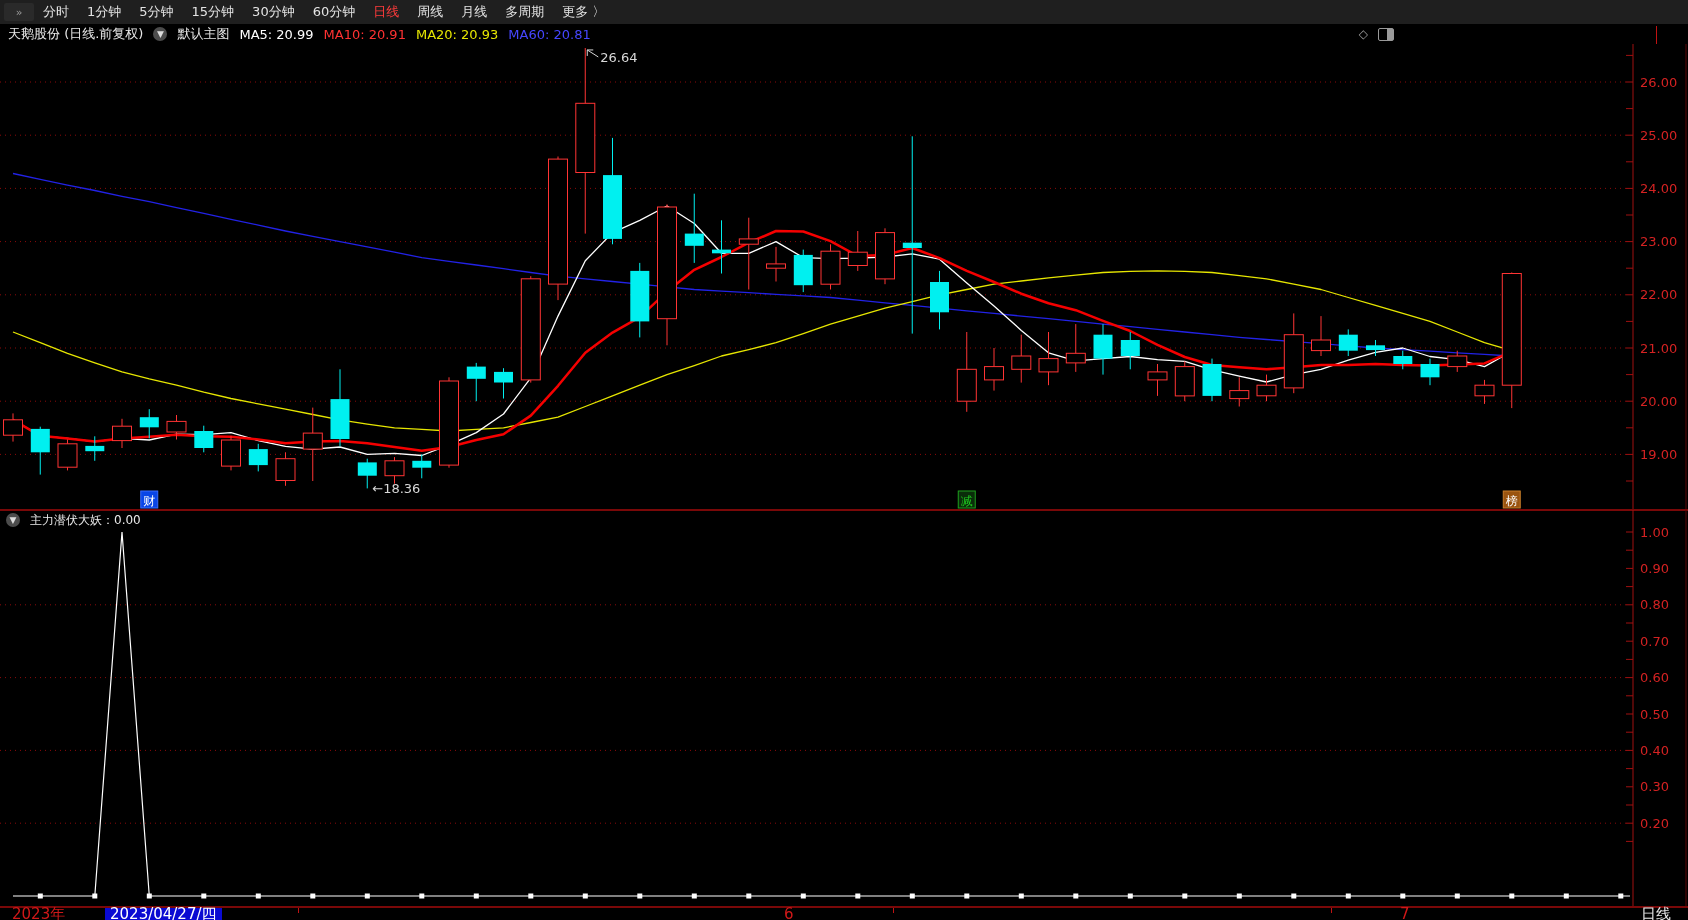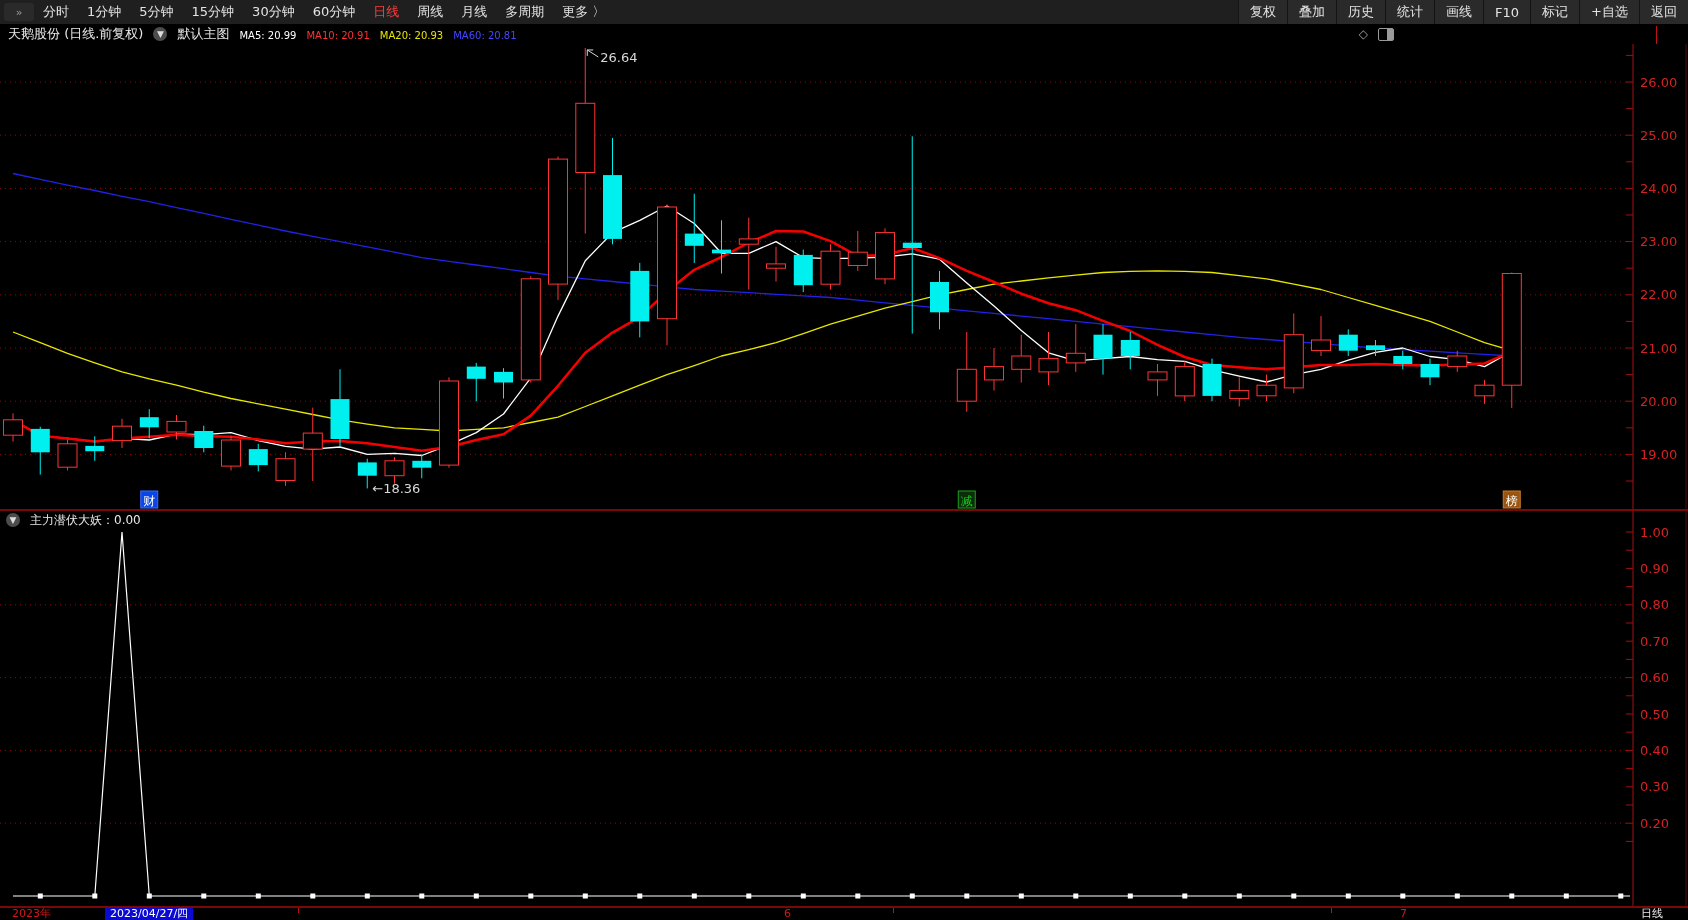--- a/index.html
+++ b/index.html
@@ -9,59 +9,48 @@
   #menubar{position:absolute;left:0;top:0;width:1688px;height:24px;background:#1f1f1f;display:flex;align-items:center;font-size:13px;color:#e3e3e3;}
   #menubar .win-ico{width:30px;height:18px;margin-left:4px;display:flex;align-items:center;justify-content:center;color:#9a9a9a;background:#2a2a2a;border-radius:2px;font-size:11px;}
   .menu-item{padding:0 9px;cursor:default;white-space:nowrap;}
   .menu-item.active{color:#ff3b3b;}
   #menu-right{margin-left:auto;display:flex;height:24px;align-items:stretch;}
   .menu-btn{display:flex;align-items:center;padding:0 11px;background:#2a2a2a;border-left:1px solid #141414;white-space:nowrap;}
   
   #infobar{position:absolute;left:0;top:24px;width:1428px;height:20px;background:#000;display:flex;align-items:center;font-size:13px;color:#e8e8e8;}
   #infobar>*{margin-right:10px;white-space:nowrap;}
   .circle-chevron{display:inline-flex;width:14px;height:14px;border-radius:50%;background:#4c4c4c;color:#ddd;align-items:center;justify-content:center;font-size:9px;line-height:1;margin-right:10px;}
-  .ma-label{font-size:10px;}
+  .ma-label{font-size:13px;}
   #info-right{margin-left:auto;display:flex;align-items:center;margin-right:34px;color:#9a9a9a;}
   .diamond-ico{font-size:12px;margin-right:10px;color:#9a9a9a;}
   .split-ico{width:14px;height:11px;border:1px solid #9a9a9a;border-radius:2px;position:relative;}
   .split-ico::after{content:"";position:absolute;right:0;top:0;width:6px;height:100%;background:#9a9a9a;}
   #info-red-edge{position:absolute;left:1656px;top:26px;width:1px;height:18px;background:#c01212;}
   
   #main-svg{position:absolute;left:0;top:44px;}
   #divider1{position:absolute;left:0;top:509px;width:1688px;height:2px;background:#7a0808;}
   #sub-header{position:absolute;left:6px;top:512px;height:16px;display:flex;align-items:center;color:#e8e8e8;font-size:12px;z-index:3;}
   #sub-svg{position:absolute;left:0;top:510px;}
   #divider2{position:absolute;left:0;top:906px;width:1688px;height:2px;background:#7a0808;}
   
-  #statusbar{position:absolute;left:0;top:908px;width:1688px;height:12px;background:#000;font-size:11px;line-height:12px;}
+  #statusbar{position:absolute;left:0;top:908px;width:1688px;height:12px;background:#000;font-size:15px;line-height:12px;}
   #status-year{position:absolute;left:12px;top:0;color:#d01818;}
   #status-date{position:absolute;left:105px;top:0;background:#0a0ad2;color:#fff;padding:0 5px;}
   .status-month{position:absolute;top:0;color:#d01818;}
   .status-tick{position:absolute;top:0;width:1px;height:5px;background:#c01212;}
   #status-period{position:absolute;left:1641px;top:0;color:#e8e8e8;}
 </style>
 </head>
 <body>
 
 <div id="app">
 
   <div id="menubar">
     <span class="win-ico">»</span>
     <span id="menu-left"><span class="menu-item">分时</span><span class="menu-item">1分钟</span><span class="menu-item">5分钟</span><span class="menu-item">15分钟</span><span class="menu-item">30分钟</span><span class="menu-item">60分钟</span><span class="menu-item active">日线</span><span class="menu-item">周线</span><span class="menu-item">月线</span><span class="menu-item">多周期</span><span class="menu-item">更多 〉</span></span>
-    <span id="menu-right">
-        <span class="menu-btn">复权</span>
-        <span class="menu-btn">叠加</span>
-        <span class="menu-btn">历史</span>
-        <span class="menu-btn">统计</span>
-        <span class="menu-btn">画线</span>
-        <span class="menu-btn">F10</span>
-        <span class="menu-btn">标记</span>
-        <span class="menu-btn">+自选</span>
-        <span class="menu-btn">返回</span>
-      </span>
   </div>
 
   <div id="infobar">
     <span style="margin-left:8px">天鹅股份 (日线.前复权)</span>
     <span class="circle-chevron">▼</span>
     <span>默认主图</span>
     <span id="ma-labels"><span class="ma-label" style="color: rgb(255, 255, 255); margin-right: 10px;">MA5: 20.99</span><span class="ma-label" style="color: rgb(255, 50, 50); margin-right: 10px;">MA10: 20.91</span><span class="ma-label" style="color: rgb(230, 230, 0); margin-right: 10px;">MA20: 20.93</span><span class="ma-label" style="color: rgb(70, 70, 255); margin-right: 10px;">MA60: 20.81</span></span>
     <span id="info-right">
       <span class="diamond-ico">◇</span>
       <span class="split-ico"></span>

